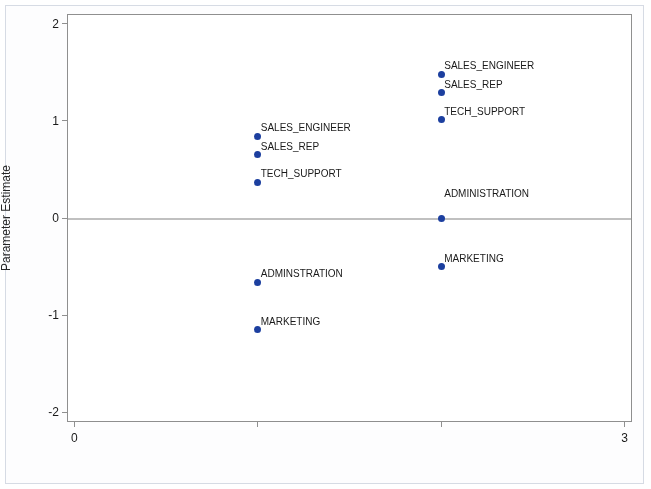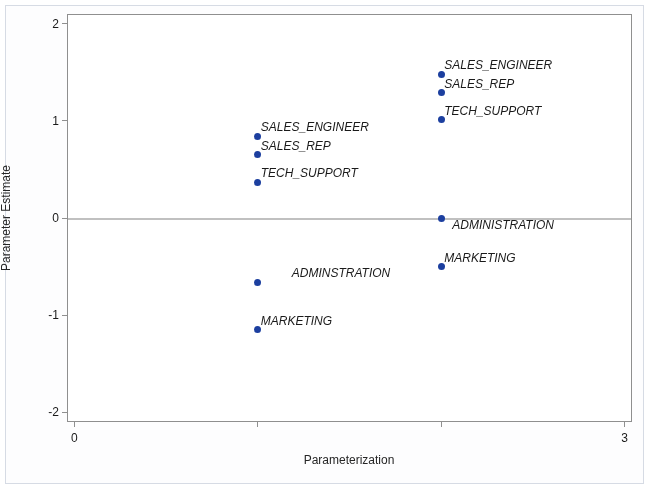--- a/index.html
+++ b/index.html
@@ -36,25 +36,24 @@
     background: #c0c0c0;
   }
   .dot {
     position: absolute;
     width: 7px; height: 7px;
     border-radius: 50%;
     background: #1c3f9f;
   }
   .point-label {
     position: absolute;
-    font-size: 12px;
+    font-size: 10px;
     line-height: 11px;
     color: #1a1a1a;
     white-space: nowrap;
-    font-style: italic;
   }
   .tick-mark {
     position: absolute;
     background: #8f8f8f;
   }
   .ytick-label {
     position: absolute;
     width: 36px;
     text-align: right;
     font-size: 12px;
@@ -91,21 +90,20 @@
     white-space: nowrap;
   }
 </style>
 </head>
 <body>
 
 <div class="canvas">
   <div class="border-frame"></div>
 
   <div class="y-axis-title">Parameter Estimate</div>
-  <div class="x-axis-title">Parameterization</div>
 
   <div class="plot-area">
       <div class="refline" style="top: 203px;"></div>
     </div>
 
   <div id="axis-layer"></div>
 <div class="tick-mark" style="left: 62px; top: 23.2143px; width: 5px; height: 1px;"></div>
     <div class="ytick-label" style="left: 23px; top: 16.7143px;">2</div>
     <div class="tick-mark" style="left: 62px; top: 120.357px; width: 5px; height: 1px;"></div>
     <div class="ytick-label" style="left: 23px; top: 113.857px;">1</div>
@@ -121,26 +119,26 @@
     <div class="tick-mark" style="left: 440.721px; top: 422px; width: 1px; height: 5px;"></div>
     <div class="tick-mark" style="left: 624.162px; top: 422px; width: 1px; height: 5px;"></div>
     <div class="xtick-label" style="left: 554.662px; top: 431px;">3</div>
     <div class="dot" style="left: 254.279px; top: 132.9px; background: rgb(28, 63, 159);"></div>
     <div class="point-label" style="left: 260.779px; top: 122.4px;">SALES_ENGINEER</div>
     <div class="dot" style="left: 254.279px; top: 151.357px; background: rgb(28, 63, 159);"></div>
     <div class="point-label" style="left: 260.779px; top: 140.857px;">SALES_REP</div>
     <div class="dot" style="left: 254.279px; top: 178.557px; background: rgb(28, 63, 159);"></div>
     <div class="point-label" style="left: 260.779px; top: 168.057px;">TECH_SUPPORT</div>
     <div class="dot" style="left: 254.279px; top: 278.614px; background: rgb(28, 63, 159);"></div>
-    <div class="point-label" style="left: 260.779px; top: 268.114px; margin-left: 31px;">ADMINSTRATION</div>
+    <div class="point-label" style="left: 260.779px; top: 268.114px;">ADMINSTRATION</div>
     <div class="dot" style="left: 254.279px; top: 326.214px; background: rgb(28, 63, 159);"></div>
     <div class="point-label" style="left: 260.779px; top: 315.714px;">MARKETING</div>
     <div class="dot" style="left: 437.721px; top: 70.7286px; background: rgb(28, 63, 159);"></div>
     <div class="point-label" style="left: 444.221px; top: 60.2286px;">SALES_ENGINEER</div>
     <div class="dot" style="left: 437.721px; top: 89.1857px; background: rgb(28, 63, 159);"></div>
     <div class="point-label" style="left: 444.221px; top: 78.6857px;">SALES_REP</div>
     <div class="dot" style="left: 437.721px; top: 116.386px; background: rgb(28, 63, 159);"></div>
     <div class="point-label" style="left: 444.221px; top: 105.886px;">TECH_SUPPORT</div>
     <div class="dot" style="left: 437.721px; top: 214.5px; background: rgb(28, 63, 159);"></div>
-    <div class="point-label" style="left: 444.221px; top: 220px; margin-left: 8px;">ADMINISTRATION</div>
+    <div class="point-label" style="left: 444.221px; top: 188px;">ADMINISTRATION</div>
     <div class="dot" style="left: 437.721px; top: 263.071px; background: rgb(28, 63, 159);"></div>
     <div class="point-label" style="left: 444.221px; top: 252.571px;">MARKETING</div>
   </div>
 
 </body></html>

